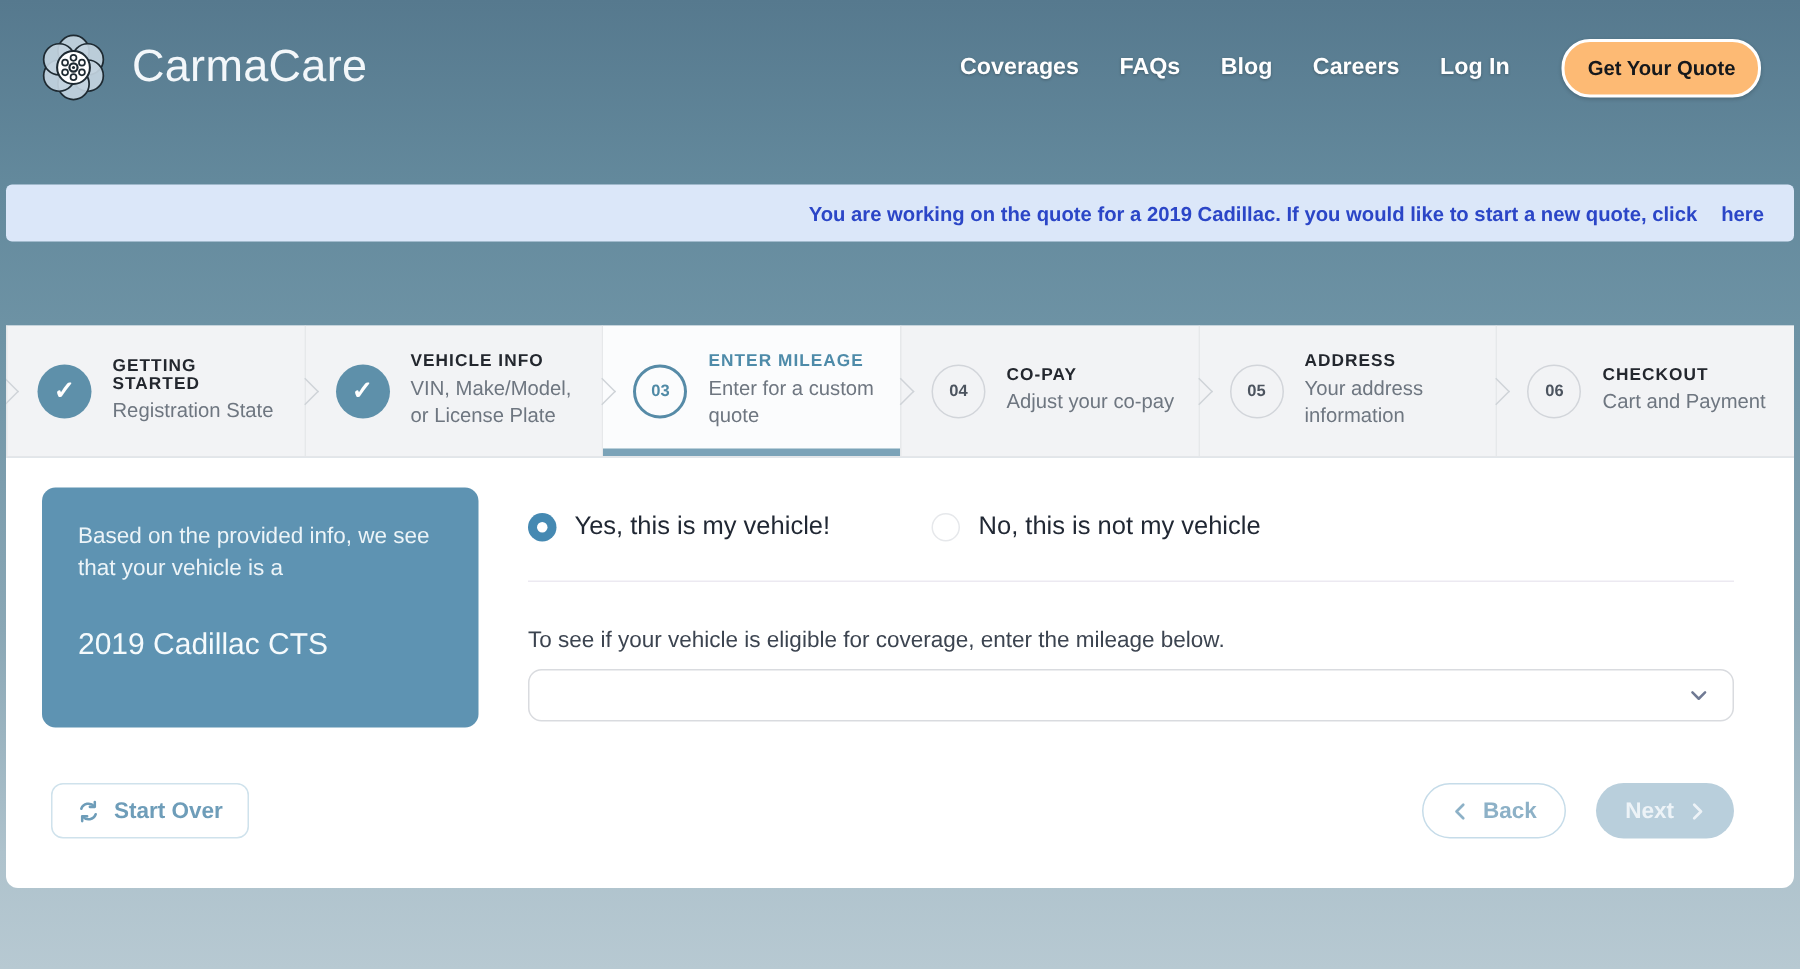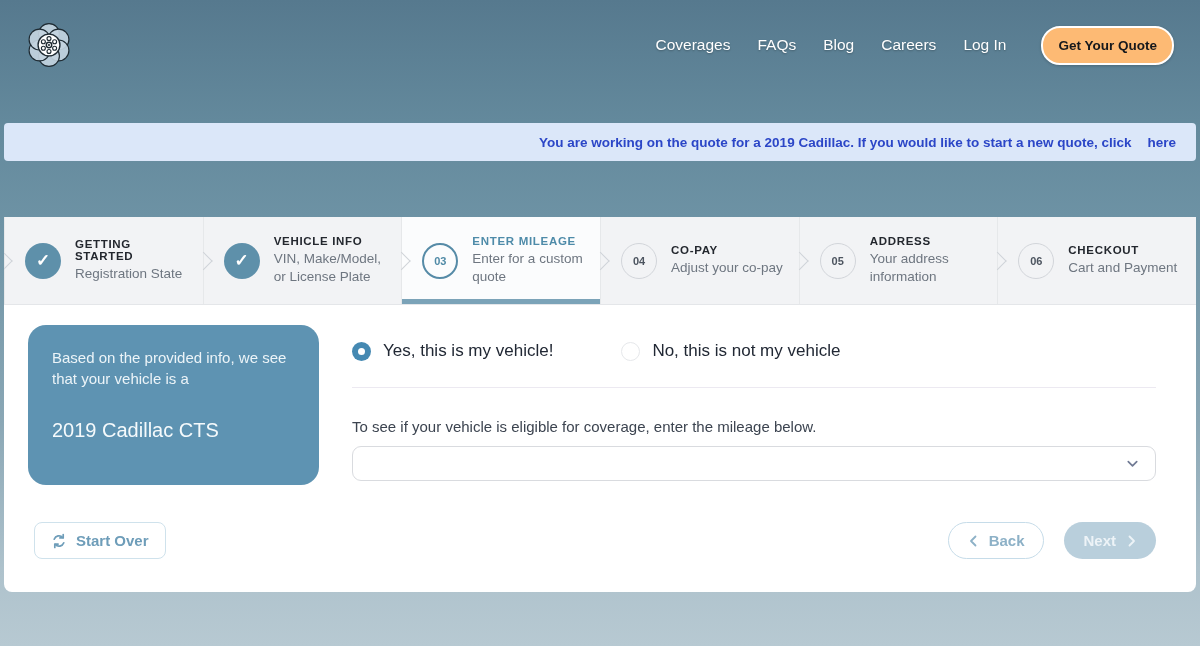--- a/index.html
+++ b/index.html
@@ -7,21 +7,21 @@
   body {
     font-family: "Liberation Sans", sans-serif;
     background: linear-gradient(180deg, #56798e 0%, #648a9d 20%, #6e93a5 35%, #8aa7b5 65%, #aec2cc 88%, #b7c9d2 100%);
   }
 
   
   .header { height:90px; display:flex; align-items:center; padding:0 26px 0 24px; }
   .logo-wrap { display:flex; align-items:center; cursor:pointer; }
   .brand { color:#f3f7fa; font-size:30px; font-weight:400; margin-left:14px; letter-spacing:.2px; }
   .nav { margin-left:auto; display:flex; align-items:center; gap:27px; }
-  .nav-link { color:#ffffff; font-size:15.5px; font-weight:400; text-shadow:0 1px 2px rgba(0,0,0,.28); cursor:pointer; }
+  .nav-link { color:#ffffff; font-size:15.5px; font-weight:700; text-shadow:0 1px 2px rgba(0,0,0,.28); cursor:pointer; }
   .cta-btn { margin-left:8px; background:#fdba74; border:2px solid #ffffff; border-radius:19px;
     padding:10px 15px; font-size:13.5px; font-weight:700; color:#15181c; cursor:pointer;
     font-family:"Liberation Sans",sans-serif; box-shadow:0 1px 3px rgba(0,0,0,.2); }
 
   
   .notice { margin:33px 4px 0 4px; height:38px; background:#dbe7f9; border-radius:4px;
     display:flex; align-items:center; padding:0 20px; font-size:13.5px; font-weight:700; color:#2b46c7;justify-content:flex-end; }
   .notice-link { font-weight:800; margin-left:16px; cursor:pointer; color:#2b46c7; }
 
   
@@ -39,21 +39,21 @@
   .step-circle.active { border:2px solid #568ba7; color:#4f8aa6; font-weight:600; }
   .step-circle.todo { border:1.5px solid #d2d5da; color:#4c545f; font-weight:600; }
   .step-text { min-width:0; }
   .step-title { font-size:11.5px; font-weight:700; letter-spacing:.06em; color:#23272e; margin-bottom:3px; }
   .step.active .step-title { color:#4e8ba9; }
   .step-sub { font-size:13.5px; color:#6e7680; line-height:1.32; max-width:138px; }
 
   
   .card { margin:0 4px; background:#fff; border-radius:0 0 8px 8px; height:287px; }
   .card-row { display:flex; padding:20px 20px 0 24px; }
-  .vehicle-card { width:291px; height:160px; flex-shrink:0; background:#5e93b2; border-radius:18px;
+  .vehicle-card { width:291px; height:160px; flex-shrink:0; background:#5e93b2; border-radius:9px;
     padding:22px 24px; color:#ecf4f8; font-size:15px; line-height:1.4; }
   .vehicle-name { margin-top:27px; font-size:20px; color:#f5fafc; }
   .right-col { flex:1; margin-left:33px; margin-right:20px; min-width:0; }
 
   .radio-row { display:flex; gap:68px; padding:16px 0 26px 0; }
   .radio-opt { display:flex; align-items:center; gap:12px; cursor:pointer; font-size:17px; color:#212834; }
   .radio-dot { width:19px; height:19px; border-radius:50%; flex-shrink:0; position:relative; }
   .radio-dot.on { background:#4589b2; }
   .radio-dot.on::after { content:""; position:absolute; left:6px; top:6px; width:7px; height:7px;
     border-radius:50%; background:#fff; }
@@ -95,20 +95,21 @@
         <circle cx="24" cy="17.8" r="1.9"></circle>
           <circle cx="29.4" cy="20.9" r="1.9"></circle>
           <circle cx="29.4" cy="27.1" r="1.9"></circle>
         <circle cx="24" cy="30.2" r="1.9"></circle>
           <circle cx="18.6" cy="27.1" r="1.9"></circle>
           <circle cx="18.6" cy="20.9" r="1.9"></circle>
       </g>
       <circle cx="24" cy="24" r="2.6" fill="none" stroke="#1e2a32" stroke-width="1.4"></circle>
       <circle cx="24" cy="24" r="1" fill="#1e2a32"></circle>
     </svg>
+    <div class="brand">CarmaCare</div>
   </div>
   <nav class="nav">
     <span class="nav-link">Coverages</span>
     <span class="nav-link">FAQs</span>
     <span class="nav-link">Blog</span>
     <span class="nav-link">Careers</span>
     <span class="nav-link">Log In</span>
     <button class="cta-btn">Get Your Quote</button>
   </nav>
 </header>

